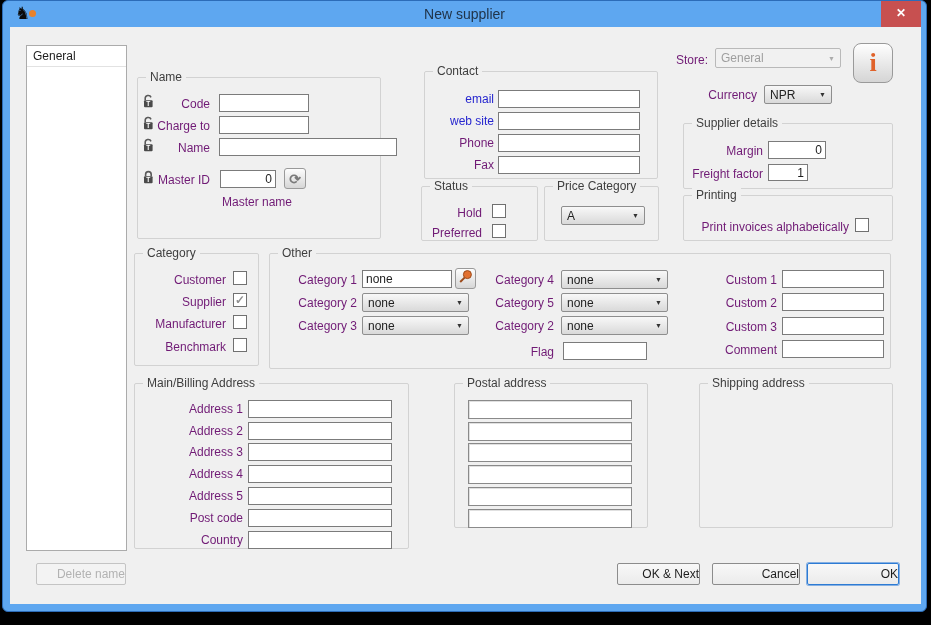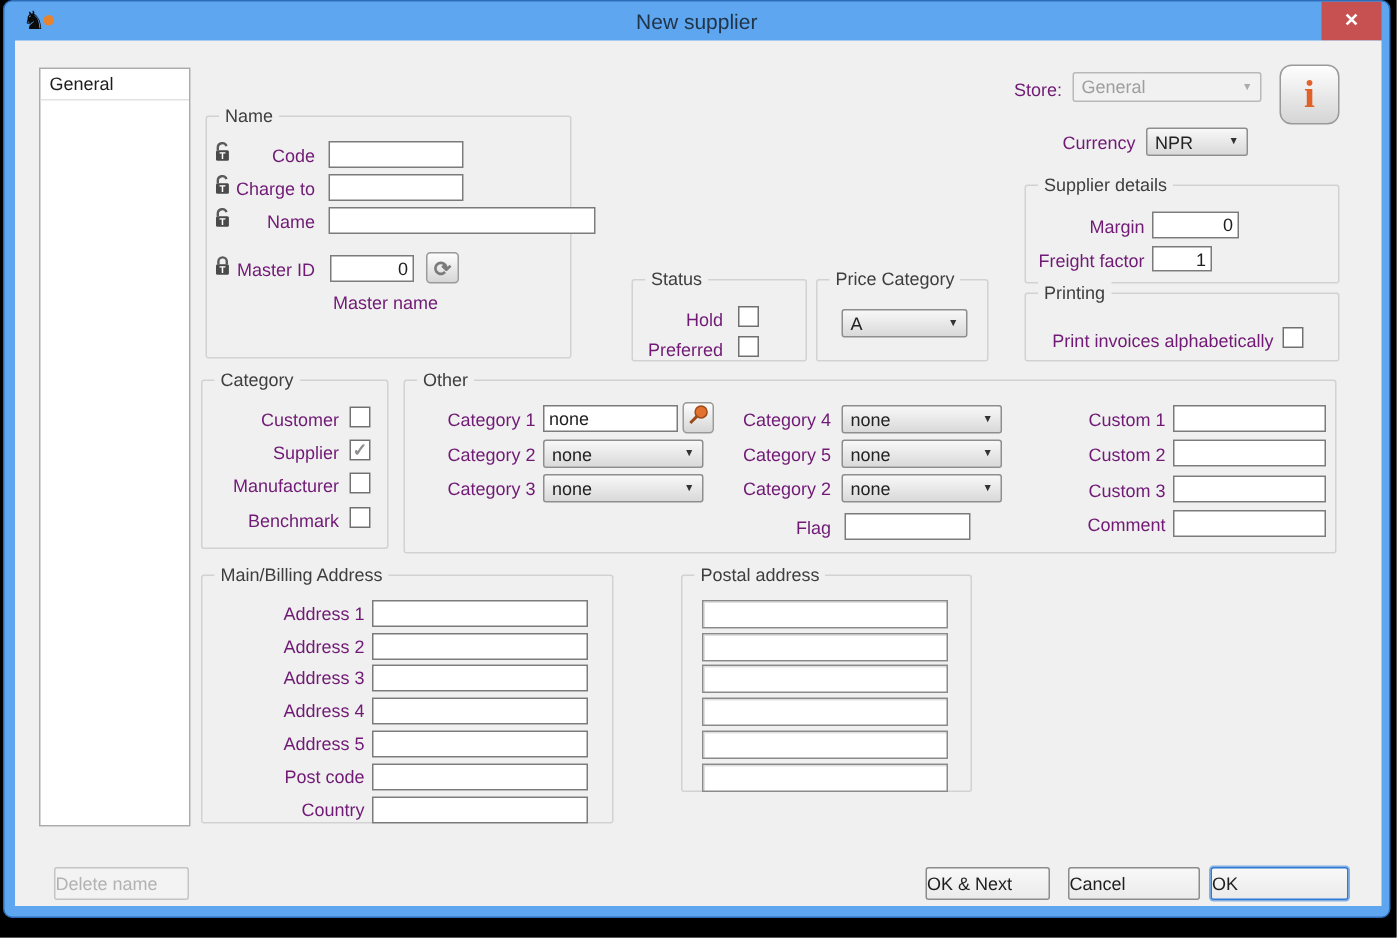--- a/index.html
+++ b/index.html
@@ -53,23 +53,23 @@
   .toolbtn { position:absolute; background:linear-gradient(#FDFDFD,#D6D6D6); border:1px solid #9A9A9A;
              border-radius:3px; display:flex; align-items:center; justify-content:center; cursor:pointer; }
   .sync-glyph { color:#7A7A7A; font-size:14px; font-weight:bold; line-height:14px; }
   .infobtn { position:absolute; left:850px; top:42px; width:40px; height:40px; border:1px solid #9A9A9A;
              border-radius:8px; background:linear-gradient(#FEFEFE,#D5D5D5); display:flex;
              align-items:center; justify-content:center; cursor:pointer; }
   .infobtn .iglyph { color:#E0622A; font:bold 26px "Liberation Serif", serif; }
 
   .lock { position:absolute; width:14px; height:15px; }
 
-  .btn { position:absolute; top:577px; height:22px; background:linear-gradient(#F8F8F8,#EBEBEB);
+  .btn { position:absolute; top:562px; height:22px; background:linear-gradient(#F8F8F8,#EBEBEB);
          border:1px solid #8C8C8C; border-radius:2px; font-size:12px; color:#1E1E1E;
-         text-align:left; line-height:20px; cursor:pointer; }
+         text-align:right; line-height:20px; cursor:pointer; }
   .btn.default { border:1px solid #2D7BD4; box-shadow:0 0 0 1px rgba(64,134,216,0.6); }
   .btn.disabled { background:#F3F3F3; border-color:#C4C4C4; color:#B2B2B2; cursor:default; }
 </style>
 </head>
 <body>
 
 <div class="screen">
   <div class="window">
 
     <div class="titlebar">
@@ -123,20 +123,31 @@
           </svg>
       </span>
       <span class="lb r" style="left:16px;top:95px;width:56px;">Master ID</span>
       <input class="inp num" style="left: 82px; top: 92px; width: 56px;" value="0">
       <div class="toolbtn" style="left:146px;top:90px;width:22px;height:21px;">
         <span class="sync-glyph">⟳</span>
       </div>
       <span class="lb" style="left:84px;top:117px;">Master name</span>
     </div>
 
+    <div class="grp" style="left:421px;top:70px;width:234px;height:108px;">
+      <span class="gt">Contact</span>
+      <span class="lb r link" style="left:5px;top:20px;width:64px;">email</span>
+      <input class="inp" style="left: 73px; top: 18px; width: 142px;" value="">
+      <span class="lb r link" style="left:5px;top:42px;width:64px;">web site</span>
+      <input class="inp" style="left: 73px; top: 40px; width: 142px;" value="">
+      <span class="lb r" style="left:5px;top:64px;width:64px;">Phone</span>
+      <input class="inp" style="left: 73px; top: 62px; width: 142px;" value="">
+      <span class="lb r" style="left:5px;top:86px;width:64px;">Fax</span>
+      <input class="inp" style="left: 73px; top: 84px; width: 142px;" value="">
+    </div>
 
     <div class="grp" style="left:418px;top:185px;width:117px;height:55px;">
       <span class="gt">Status</span>
       <span class="lb r" style="left:0px;top:19px;width:60px;">Hold</span>
       <div class="cb" style="left:70px;top:17px;"></div>
       <span class="lb r" style="left:0px;top:39px;width:60px;">Preferred</span>
       <div class="cb" style="left:70px;top:37px;"></div>
     </div>
 
     <div class="grp" style="left:541px;top:185px;width:115px;height:55px;">
@@ -262,20 +273,23 @@
     <div class="grp" style="left:451px;top:382px;width:194px;height:145px;">
       <span class="gt">Postal address</span>
       <input class="inp sunk" style="left: 13px; top: 16px; width: 164px;" value="">
       <input class="inp sunk" style="left: 13px; top: 38px; width: 164px;" value="">
       <input class="inp sunk" style="left: 13px; top: 59px; width: 164px;" value="">
       <input class="inp sunk" style="left: 13px; top: 81px; width: 164px;" value="">
       <input class="inp sunk" style="left: 13px; top: 103px; width: 164px;" value="">
       <input class="inp sunk" style="left: 13px; top: 125px; width: 164px;" value="">
     </div>
 
+    <div class="grp" style="left:696px;top:382px;width:194px;height:145px;">
+      <span class="gt">Shipping address</span>
+    </div>
 
     <button class="btn disabled" style="left:33px;width:90px;">Delete name</button>
     <button class="btn" style="left:614px;width:83px;">OK &amp; Next</button>
     <button class="btn" style="left:709px;width:88px;">Cancel</button>
     <button class="btn default" style="left:804px;width:92px;">OK</button>
 
   </div>
 </div>
 
 </body></html>

